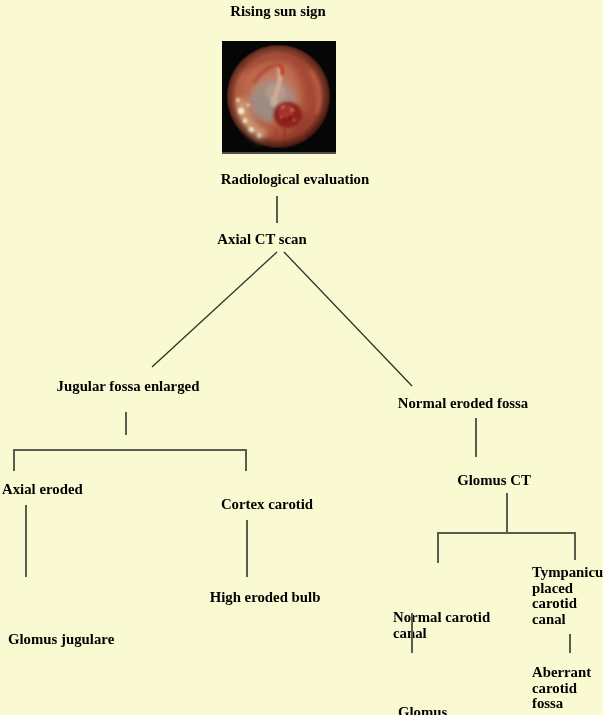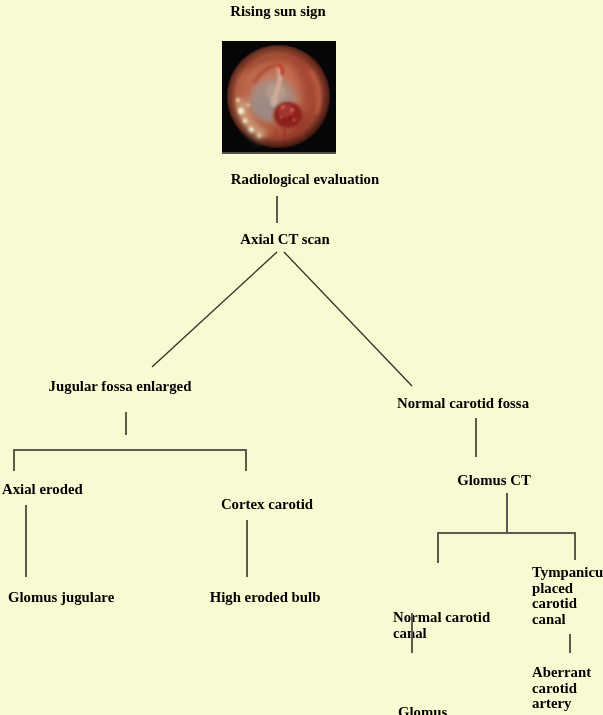--- a/index.html
+++ b/index.html
@@ -71,40 +71,40 @@
   <circle cx="19" cy="70" r="3.2" fill="#f4ead0" filter="url(#b1)"></circle>
   <circle cx="23" cy="80" r="2.4" fill="#eddfba" filter="url(#b1)"></circle>
   <circle cx="29" cy="89" r="2.8" fill="#f4ead0" filter="url(#b1)"></circle>
   <circle cx="37" cy="95" r="2.4" fill="#e8d7ae" filter="url(#b1)"></circle>
   <circle cx="16" cy="59" r="2" fill="#e8d7ae" filter="url(#b1)"></circle>
   <circle cx="26" cy="64" r="1.6" fill="#ecd9b2" filter="url(#b1)"></circle>
   <circle cx="56.5" cy="55.5" r="51.5" fill="url(#gVin)"></circle>
 </svg>
 </figure>
 
-<div class="lbl ctr" style="left:305px;top:172px">Radiological evaluation</div>
-<div class="lbl ctr" style="left:285px;top:232px">Axial CT scan</div>
-<div class="lbl ctr" style="left:120px;top:379px">Jugular fossa enlarged</div>
+<div class="lbl ctr" style="left:295px;top:172px">Radiological evaluation</div>
+<div class="lbl ctr" style="left:262px;top:232px">Axial CT scan</div>
+<div class="lbl ctr" style="left:128px;top:379px">Jugular fossa enlarged</div>
 <div class="lbl" style="left:2px;top:482px">Axial eroded</div>
 <div class="lbl ctr" style="left:267px;top:497px">Cortex carotid</div>
-<div class="lbl" style="left:8px;top:590px">Glomus jugulare</div>
+<div class="lbl" style="left:8px;top:632px">Glomus jugulare</div>
 <div class="lbl ctr" style="left:265px;top:590px">High eroded bulb</div>
-<div class="lbl ctr" style="left:463px;top:396px">Normal carotid fossa</div>
+<div class="lbl ctr" style="left:463px;top:396px">Normal eroded fossa</div>
 <div class="lbl ctr" style="left:494px;top:473px">Glomus CT</div>
 <div class="lbl" style="left:393px;top:610px">Normal carotid
 canal</div>
 <div class="lbl" style="left:532px;top:565px">Tympanicus
 placed
 carotid
 canal</div>
 <div class="lbl" style="left:398px;top:705px">Glomus
 Tympanicus</div>
 <div class="lbl" style="left:532px;top:665px">Aberrant
 carotid
-artery</div>
+fossa</div>
 
 <svg class="diag">
   <line x1="277" y1="252" x2="152" y2="367" stroke="#2F2F28" stroke-width="1.3"></line>
   <line x1="284" y1="252" x2="412" y2="386" stroke="#2F2F28" stroke-width="1.3"></line>
 </svg>
 
 <div class="line" style="left:276px;top:196px;width:2px;height:27px"></div>
 <div class="line" style="left:125px;top:412px;width:2px;height:23px"></div>
 <div class="line" style="left:13px;top:449px;width:234px;height:2px"></div>
 <div class="line" style="left:13px;top:449px;width:2px;height:22px"></div>

